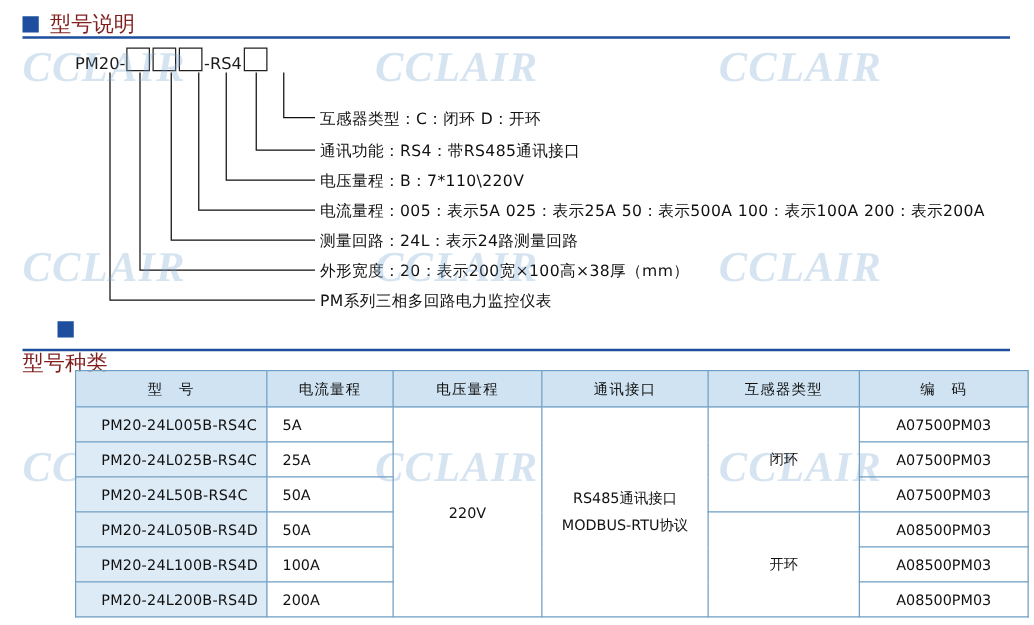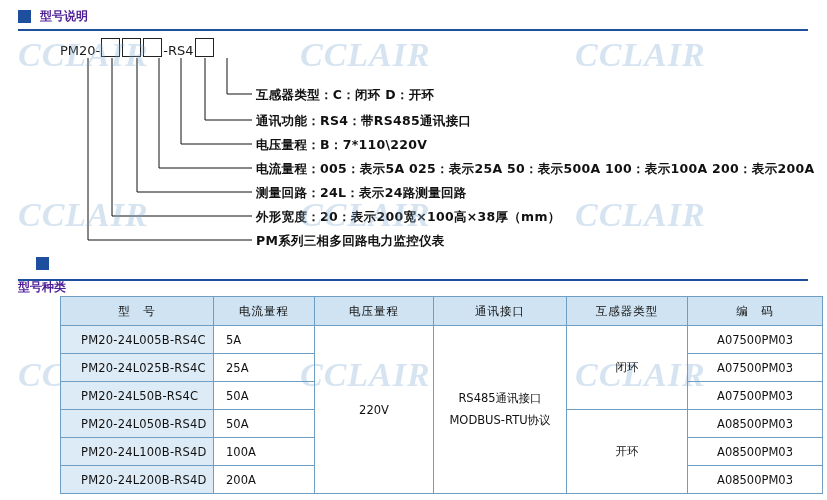--- a/index.html
+++ b/index.html
@@ -38,23 +38,23 @@
     gap: 9px;
     position: absolute;
   }
   .section-head .bullet {
     width: 13px;
     height: 13px;
     background: #1d4f9e;
     display: inline-block;
   }
   .section-head .title {
-    font-size: 12px;
-    font-weight: bold;
-    color: #4c1d95;
+    font-size: 17px;
+    font-weight: normal;
+    color: #7f1d1d;
     font-family: "DejaVu Sans", "Liberation Sans", sans-serif;
   }
   .head-rule {
     position: absolute;
     height: 2px;
     background: #1d4f9e;
   }
 
   
   #model-code {
@@ -84,21 +84,20 @@
     height: 270px;
     pointer-events: none;
   }
   .legend-text {
     position: absolute;
     font-size: 12.5px;
     font-family: "DejaVu Sans", "Liberation Sans", sans-serif;
     color: #111;
     white-space: nowrap;
     letter-spacing: 0.3px;
-    font-weight: bold;
   }
 
   
   #type-table {
     position: absolute;
     left: 60px;
     top: 296px;
     border-collapse: collapse;
     font-size: 11.5px;
     font-family: "DejaVu Sans", "Liberation Sans", sans-serif;

